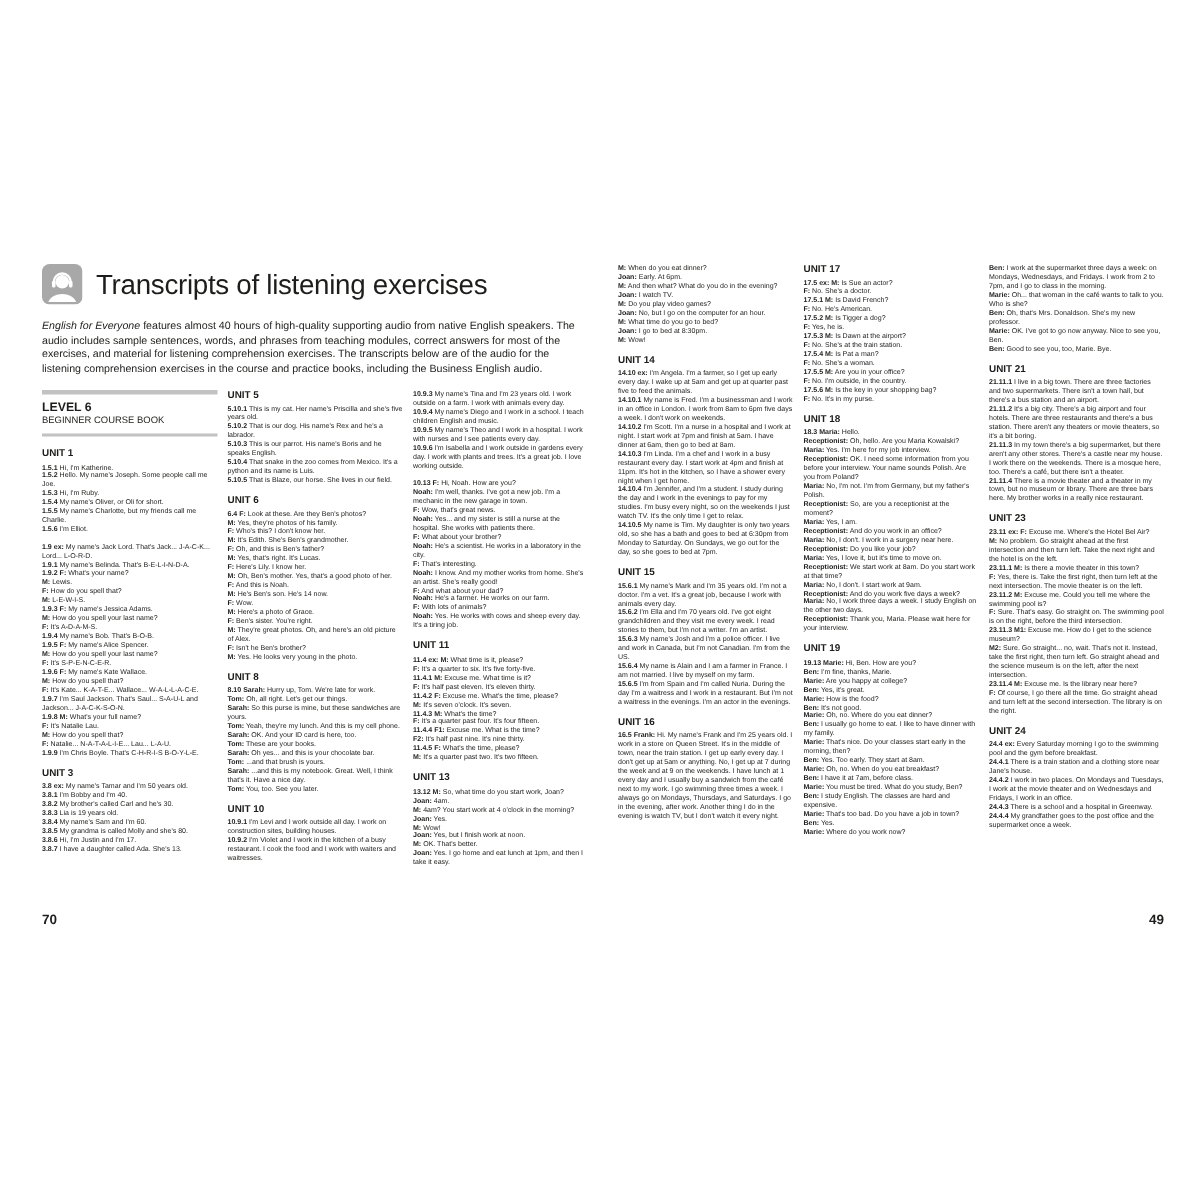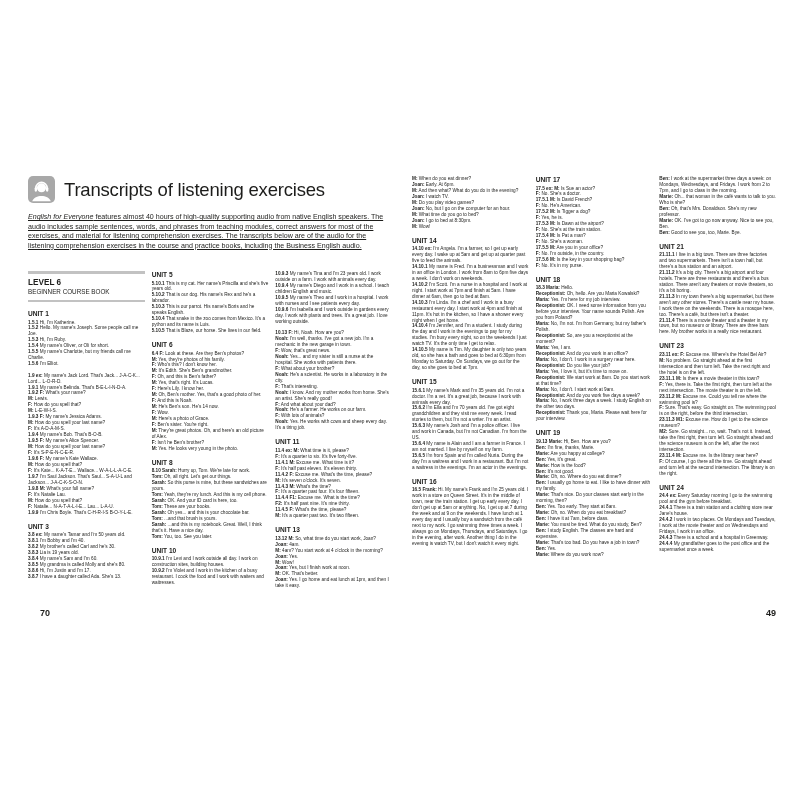--- a/index.html
+++ b/index.html
@@ -3,35 +3,35 @@
 <meta charset="utf-8">
 <style>
   * { margin:0; padding:0; box-sizing:border-box; }
   html,body { width:800px; height:800px; background:#ffffff; }
   body { font-family:"Liberation Sans", sans-serif; color:#1d1d1b; }
   .sheet { position:relative; width:800px; height:800px; padding:176px 24px 0 28px; display:flex; gap:20px; }
   .page { position:relative; flex:1 1 0; min-width:0; height:442px; }
   .hdr { display:flex; align-items:center; gap:9px; margin-bottom:10px; }
   .hdr-icon { width:27px; height:27px; flex:0 0 auto; }
   h1 { font-size:18.5px; font-weight:400; letter-spacing:-0.2px; white-space:nowrap; }
-  .intro { font-size:7.1px; line-height:9.5px; margin-bottom:20px;text-decoration:underline; }
+  .intro { font-size:7.1px; line-height:9.5px; margin-bottom:9px; }
   .intro em { font-style:italic; }
   .cols { display:flex; gap:7px; }
   .col { flex:1 1 0; min-width:0; }
   .col > :first-child { margin-top:0; }
   .col p { font-size:4.7px; line-height:5.95px; }
   .col p strong { font-weight:700; }
   .col h2 { font-size:6.6px; line-height:7px; margin:7px 0 2.5px; }
   .col .gap { height:5.5px; }
   .level { margin-bottom:8px; }
   .level .rule { height:2.5px; background:#c2c2c2; }
   .level-title { font-size:8.2px; font-weight:700; margin-top:4px; }
   .level-sub { font-size:6.3px; margin:1px 0 5px; }
   .pagenum { position:absolute; bottom:0; font-size:9px; font-weight:700; }
-  .page-left .pagenum { left:12px; }
+  .page-left .pagenum { left:0; }
   .page-right .pagenum { right:0; }
 </style>
 </head>
 <body>
 
 <div class="sheet">
   <div class="page page-left">
     <div class="hdr">
       <span class="hdr-icon">
         <svg viewBox="0 0 32 32" width="27" height="27" aria-hidden="true">

